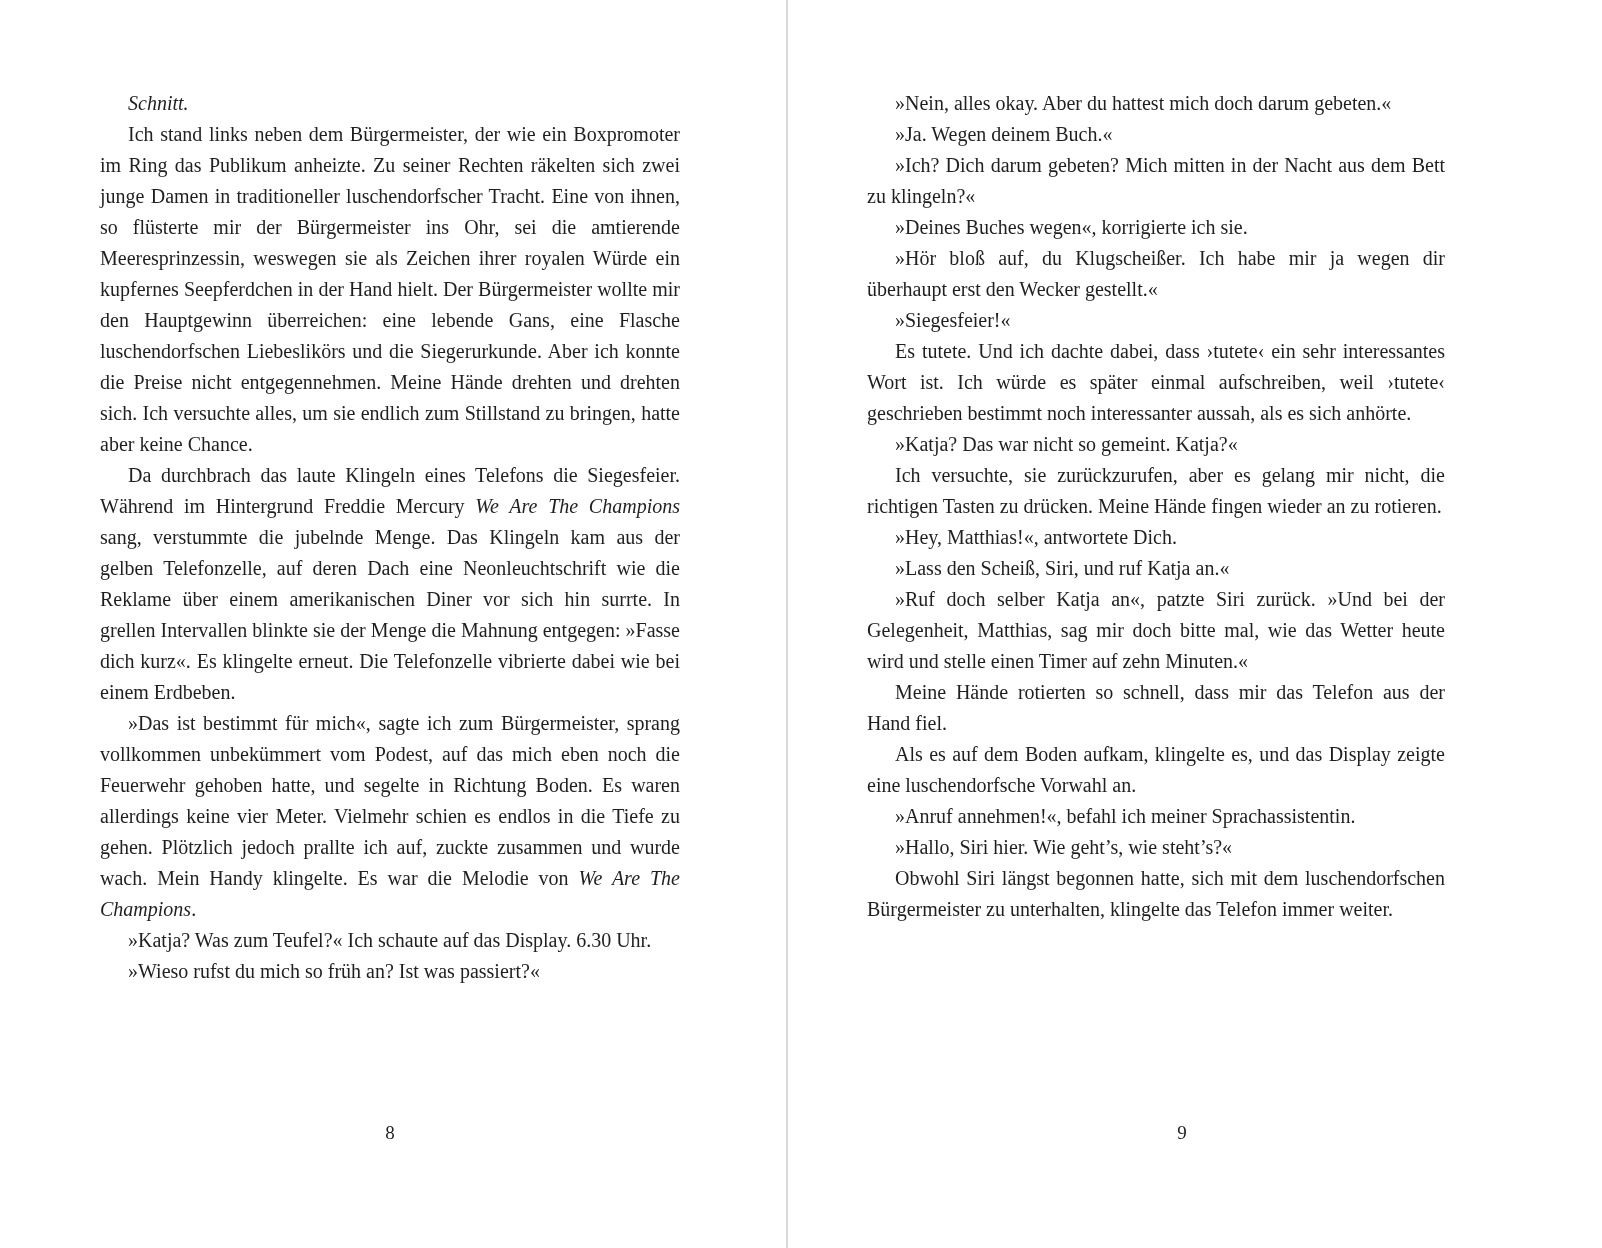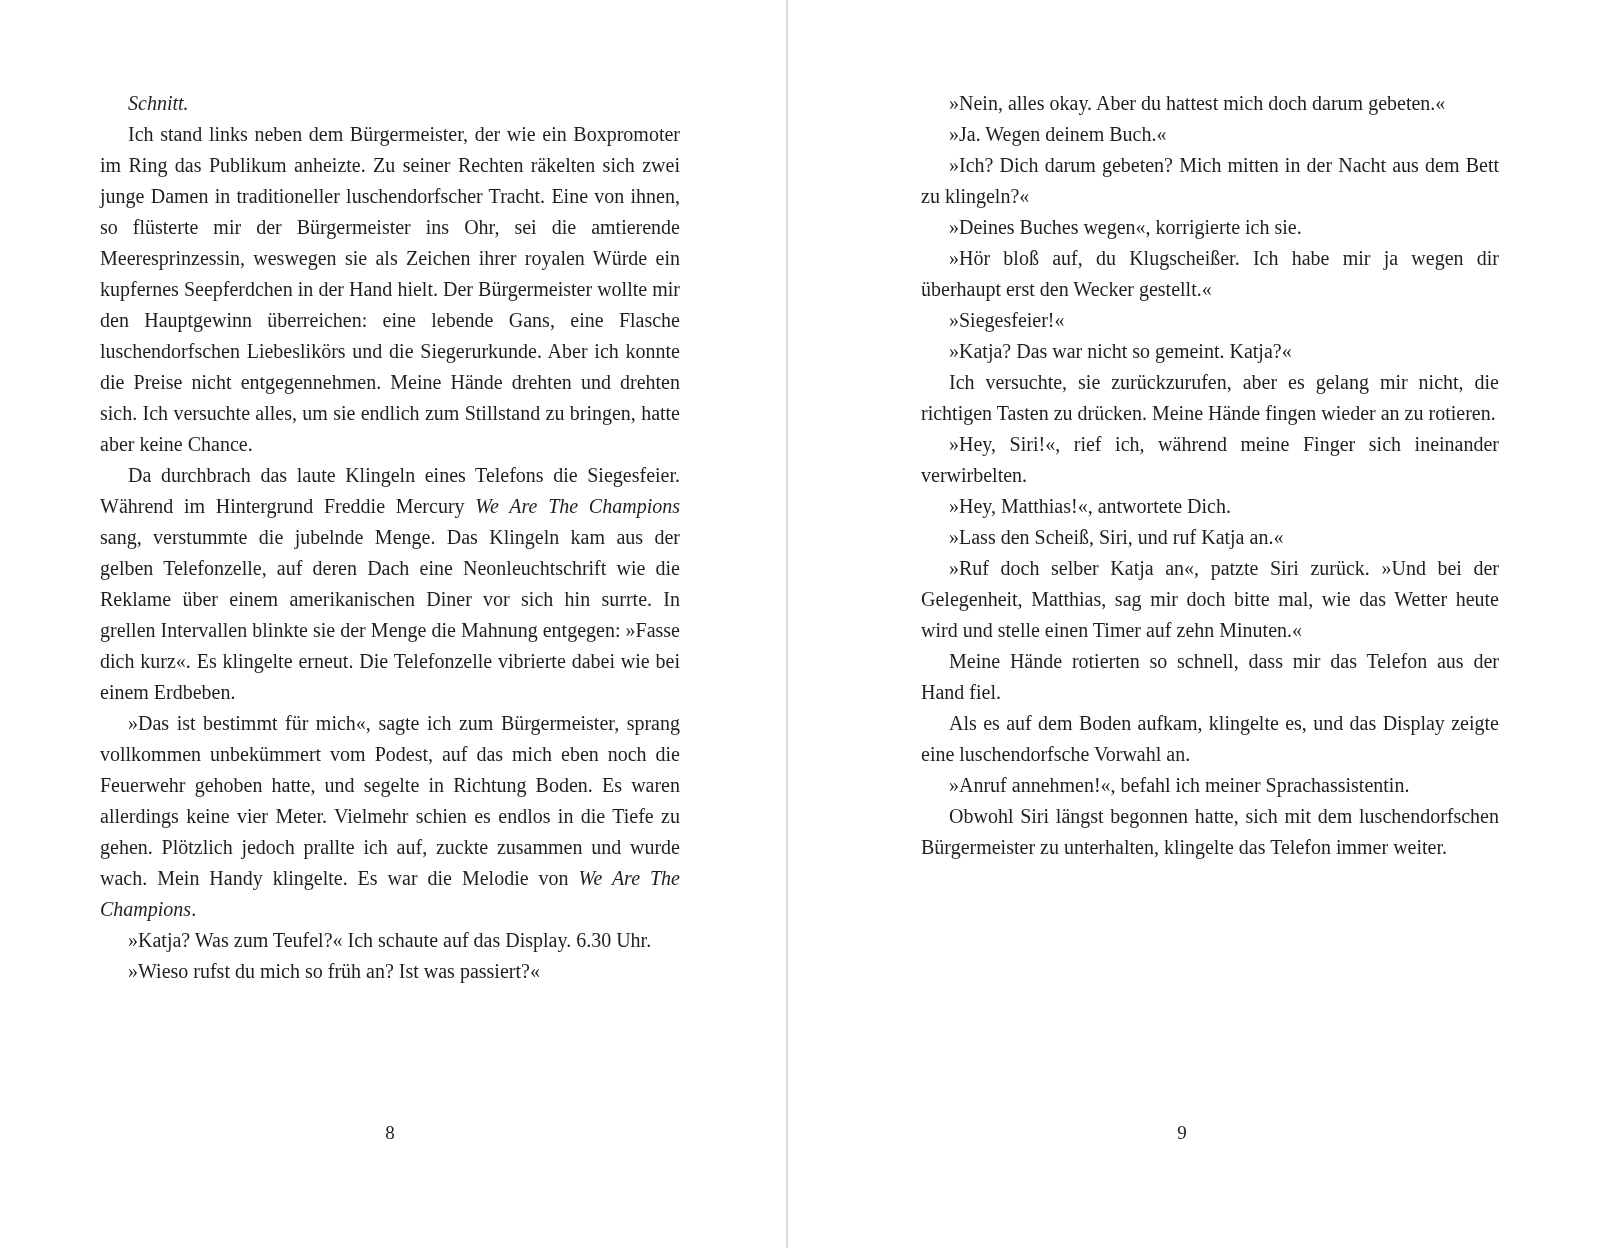--- a/index.html
+++ b/index.html
@@ -21,21 +21,21 @@
     top: 0;
     width: 2px;
     height: 1248px;
     background: #d9d9d9;
   }
   .page {
     position: absolute;
     top: 88px;
   }
   .page.left  { left: 100px; width: 580px; }
-  .page.right { left: 921px; width: 578px; }
+  .page.right { left: 867px; width: 578px; }
   .text-block {
     font-size: 20px;
     line-height: 31px;
     text-align: justify;
     hyphens: auto;
     -webkit-hyphens: auto;
   }
   .text-block p {
     margin: 0;
     text-indent: 28px;
@@ -71,29 +71,30 @@
   <div class="gutter"></div>
 
   <div class="page right">
     <div class="text-block">
         <p><span>»Nein, alles okay. Aber du hattest mich doch darum gebeten.«</span></p>
         <p><span>»Ja. Wegen deinem Buch.«</span></p>
         <p><span>»Ich? Dich darum gebeten? Mich mitten in der Nacht aus dem Bett zu klingeln?«</span></p>
         <p><span>»Deines Buches wegen«, korrigierte ich sie.</span></p>
         <p><span>»Hör bloß auf, du Klugscheißer. Ich habe mir ja wegen dir überhaupt erst den Wecker gestellt.«</span></p>
         <p><span>»Siegesfeier!«</span></p>
+        <p><span>Es tutete. Und ich dachte dabei, dass ›tutete‹ ein sehr interessantes Wort ist. Ich würde es später einmal aufschreiben, weil ›tutete‹ geschrieben bestimmt noch interessanter aussah, als es sich anhörte.</span></p>
         <p><span>»Katja? Das war nicht so gemeint. Katja?«</span></p>
         <p><span>Ich versuchte, sie zurückzurufen, aber es gelang mir nicht, die richtigen Tasten zu drücken. Meine Hände fingen wieder an zu rotieren.</span></p>
-        <p><span>»Hey, Siri!«, rief ich, während meine Finger sich ineinander verwirbelten.</span></p>
         <p><span>»Hey, Matthias!«, antwortete Dich.</span></p>
         <p><span>»Lass den Scheiß, Siri, und ruf Katja an.«</span></p>
         <p><span>»Ruf doch selber Katja an«, patzte Siri zurück. »Und bei der Gelegenheit, Matthias, sag mir doch bitte mal, wie das Wetter heute wird und stelle einen Timer auf zehn Minuten.«</span></p>
         <p><span>Meine Hände rotierten so schnell, dass mir das Telefon aus der Hand fiel.</span></p>
         <p><span>Als es auf dem Boden aufkam, klingelte es, und das Display zeigte eine luschendorfsche Vorwahl an.</span></p>
         <p><span>»Anruf annehmen!«, befahl ich meiner Sprachassistentin.</span></p>
+        <p><span>»Hallo, Siri hier. Wie geht’s, wie steht’s?«</span></p>
         <p><span>Obwohl Siri längst begonnen hatte, sich mit dem luschendorfschen Bürgermeister zu unterhalten, klingelte das Telefon immer weiter.</span></p>
       </div>
   </div>
 
   <div class="page-number left">8</div>
 
   <div class="page-number right">9</div>
 
 </div>
 

